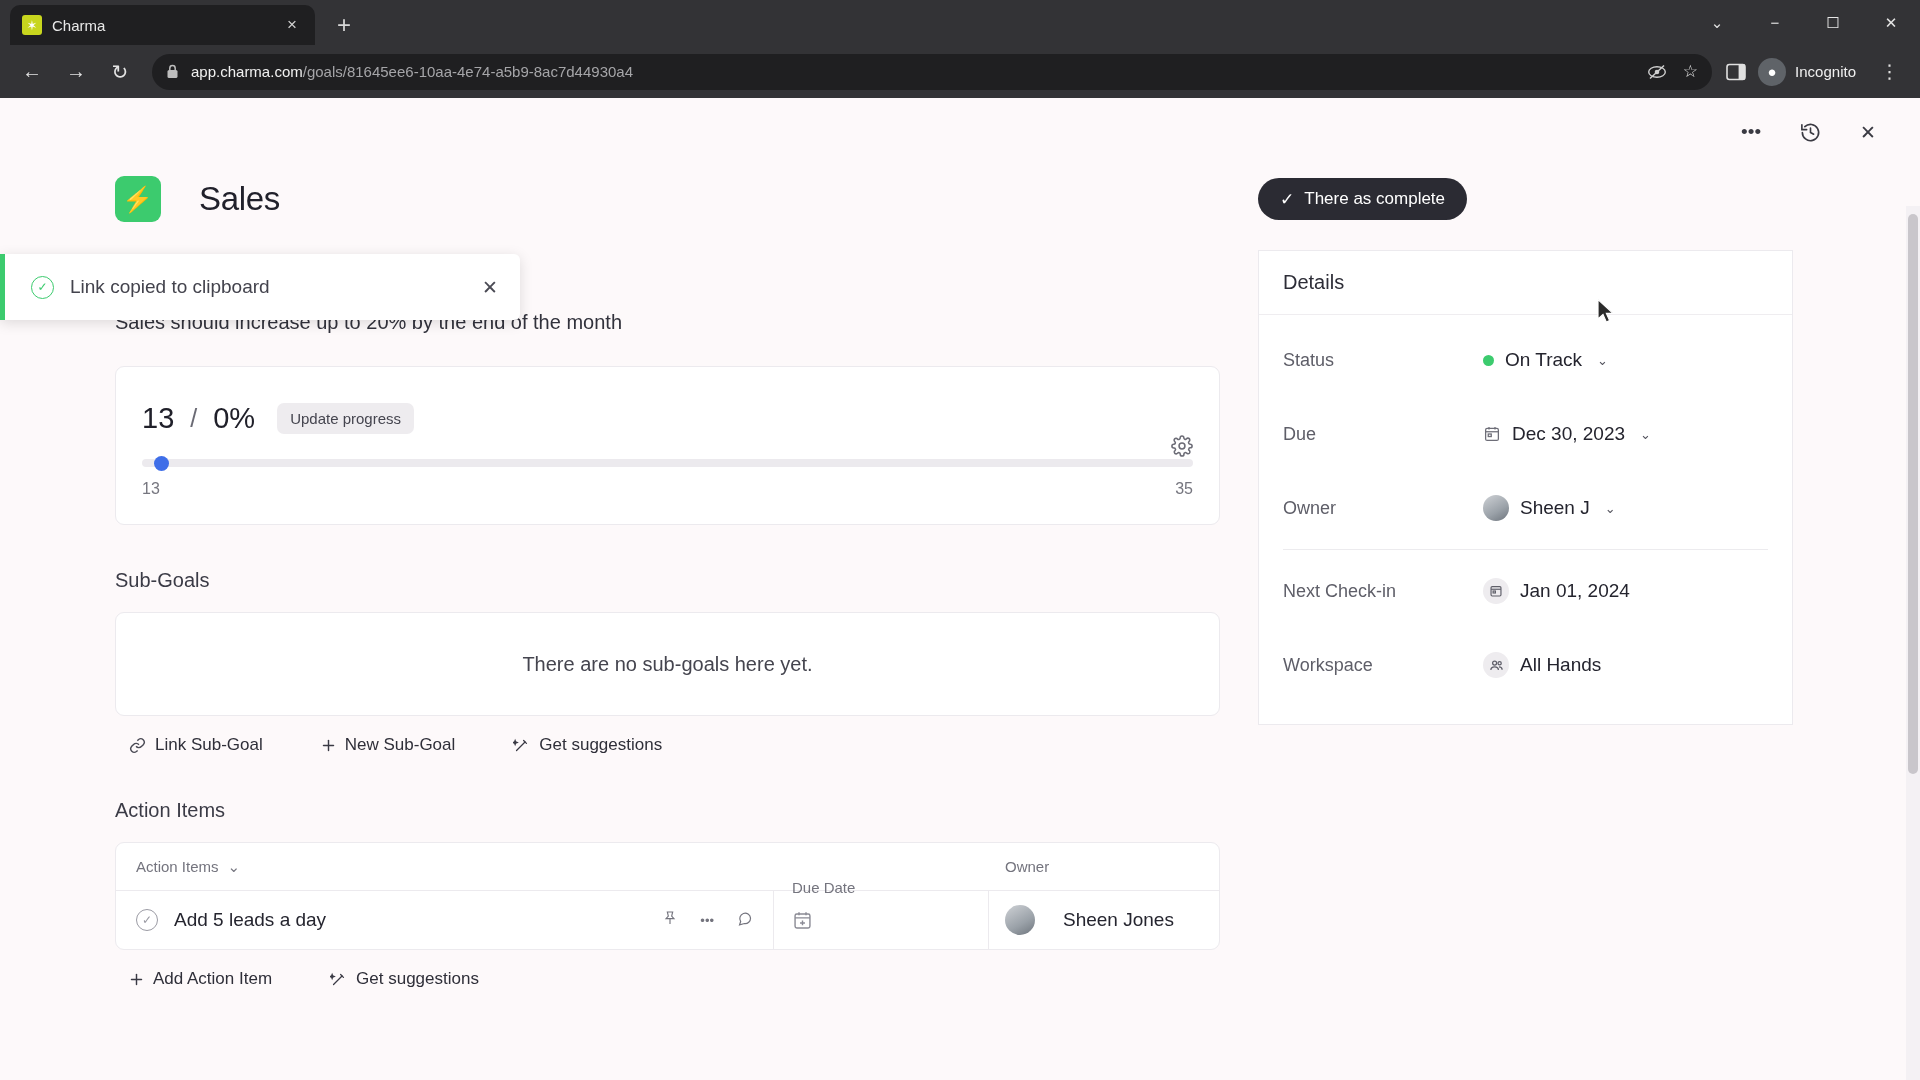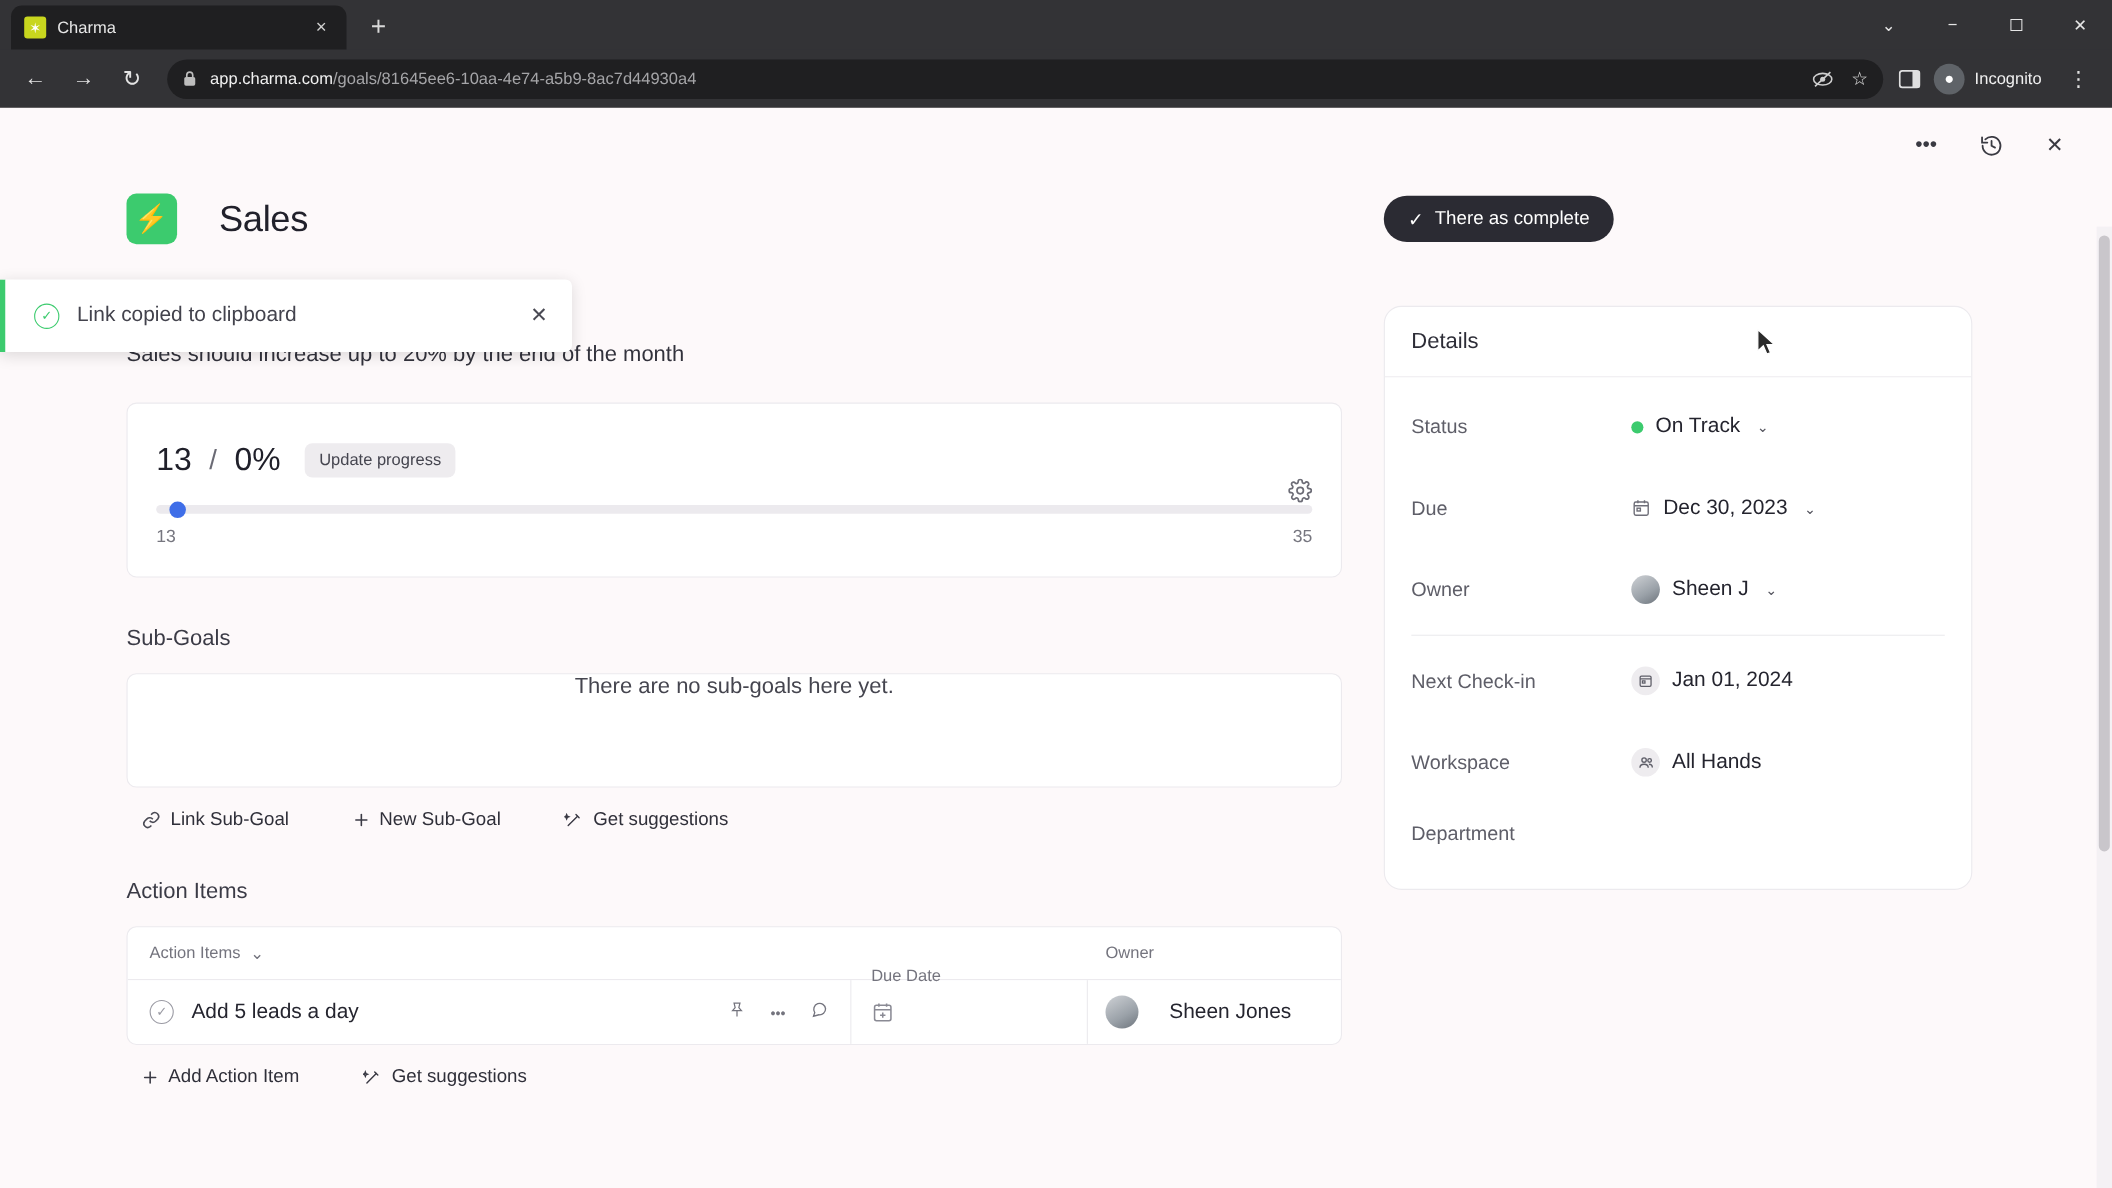--- a/index.html
+++ b/index.html
@@ -125,21 +125,21 @@
     border-radius: 50%; background: #3f6ee8;
   }
   .progress-scale {
     display: flex; justify-content: space-between; margin-top: 13px;
     font-size: 16px; color: #76767f;
   }
 
   .empty-card {
     margin-top: 20px; background: #fff; border: 1px solid #eceaee;
     border-radius: 9px; height: 104px; display: flex;
-    align-items: flex-start; justify-content: center;
+    align-items: center; justify-content: center;
   }
   .empty-text { font-size: 20px; color: #45454f; }
 
   .link-row { display: flex; gap: 58px; margin-top: 19px; padding-left: 14px; align-items: center; }
   .link-btn {
     display: flex; align-items: center; gap: 9px; font-size: 17px; color: #2f2f39;
   }
   .link-btn .li { font-size: 16px; color: #4a4a54; display: flex; }
 
   .table-card {
@@ -176,22 +176,22 @@
   .owner-name { font-size: 19px; color: #25252f; }
 
   
   .complete-btn {
     background: #2b2b33; color: #fff; border-radius: 22px;
     height: 42px; padding: 0 22px; display: inline-flex; align-items: center;
     gap: 10px; font-size: 17px; margin-left: 0;
   }
   .complete-wrap { display: flex; margin-top: 12px; }
   .details-card {
-    margin-top: 58px; background: #fff; border: 1px solid #eceaee;
-    border-radius: 16px;
+    margin-top: 30px; background: #fff; border: 1px solid #eceaee;
+    border-radius: 0;
   }
   .details-head {
     padding: 20px 24px; font-size: 20px; color: #2d2d37;
     border-bottom: 1px solid #efedf0;
   }
   .details-body { padding: 8px 24px 22px 24px; }
   .detail-row {
     display: flex; align-items: center; min-height: 74px;
   }
   .detail-label { font-size: 18px; color: #5e5e68; flex: none; width: 200px; }
@@ -525,24 +525,20 @@
                     <circle cx="9" cy="8" r="3.2"></circle>
                     <path d="M3 19c0-3.3 2.7-5 6-5s6 1.7 6 5"></path>
                     <circle cx="17" cy="8.5" r="2.6"></circle>
                     <path d="M16 14c2.8 0 5 1.6 5 4.6"></path>
                   </svg>
               </span>
               <span>All Hands</span>
             </span>
           </div>
 
-          <div class="detail-row" style="min-height:56px;">
-            <span class="detail-label">Department</span>
-            <span class="detail-value"></span>
-          </div>
 
         </div>
       </div>
     </div>
   </div>
 
   <div class="toast">
     <span class="toast-check">✓</span>
     <span class="toast-msg">Link copied to clipboard</span>
     <span class="toast-close">✕</span>

